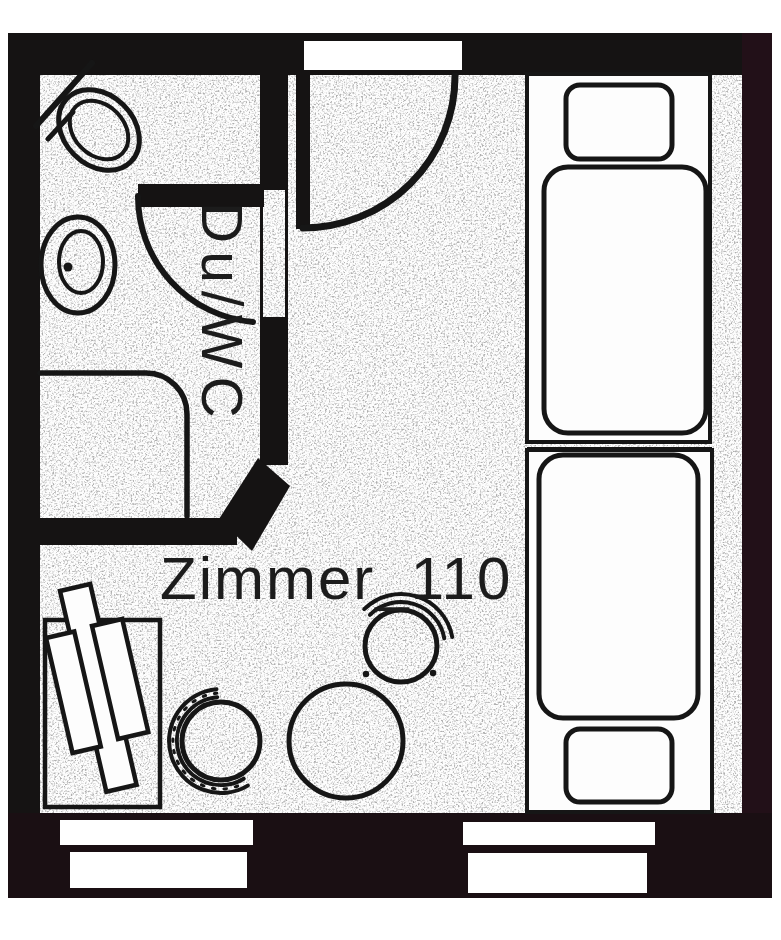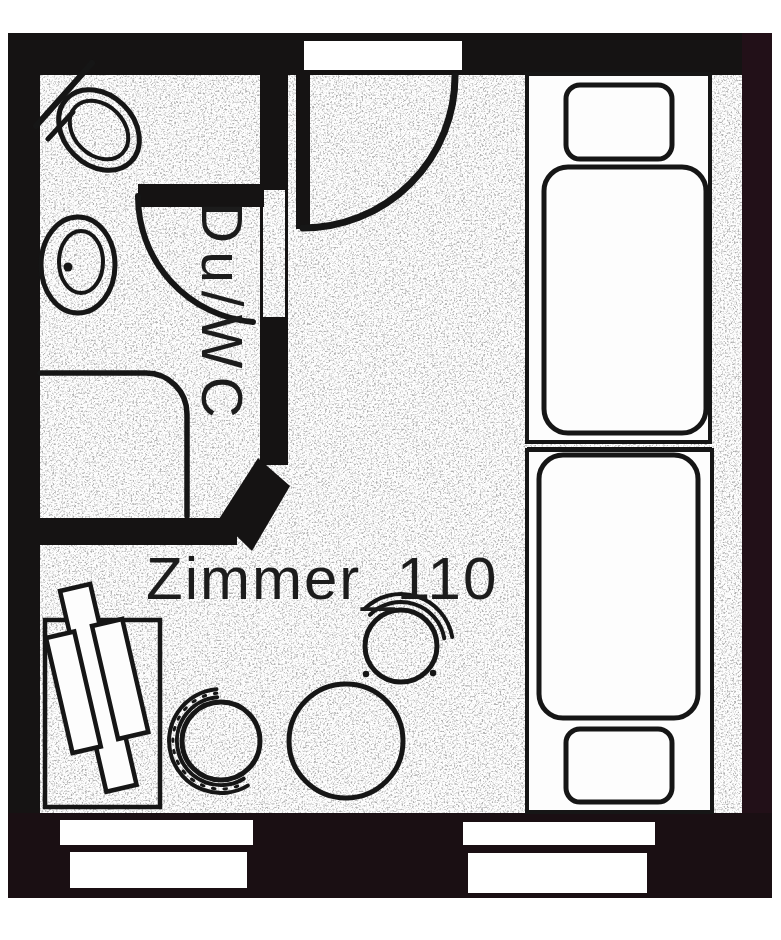--- a/index.html
+++ b/index.html
@@ -10,21 +10,21 @@
   #plan svg{position:absolute;left:0;top:0}
   .wall      {fill:var(--wall)}
   .wall-rt   {fill:var(--wall-right)}
   .wall-bt   {fill:var(--wall-bottom)}
   .opening   {fill:#ffffff}
   .floor     {fill:var(--floor)}
   .ln        {fill:none;stroke:var(--line);stroke-linecap:round}
   .lnf       {fill:var(--floor);stroke:var(--line)}
   .leaf      {fill:var(--wall)}
   .room-label{
-    position:absolute;left:146px;top:549px;line-height:1;
+    position:absolute;left:160px;top:549px;line-height:1;
     font-size:60px;letter-spacing:2px;color:var(--text);white-space:pre;
   }
   .bath-label{
     position:absolute;left:250px;top:202px;line-height:1;
     font-size:57px;letter-spacing:8px;color:var(--text);white-space:pre;
     transform:rotate(90deg);transform-origin:0 0;
   }
 </style>
 </head>
 <body>

